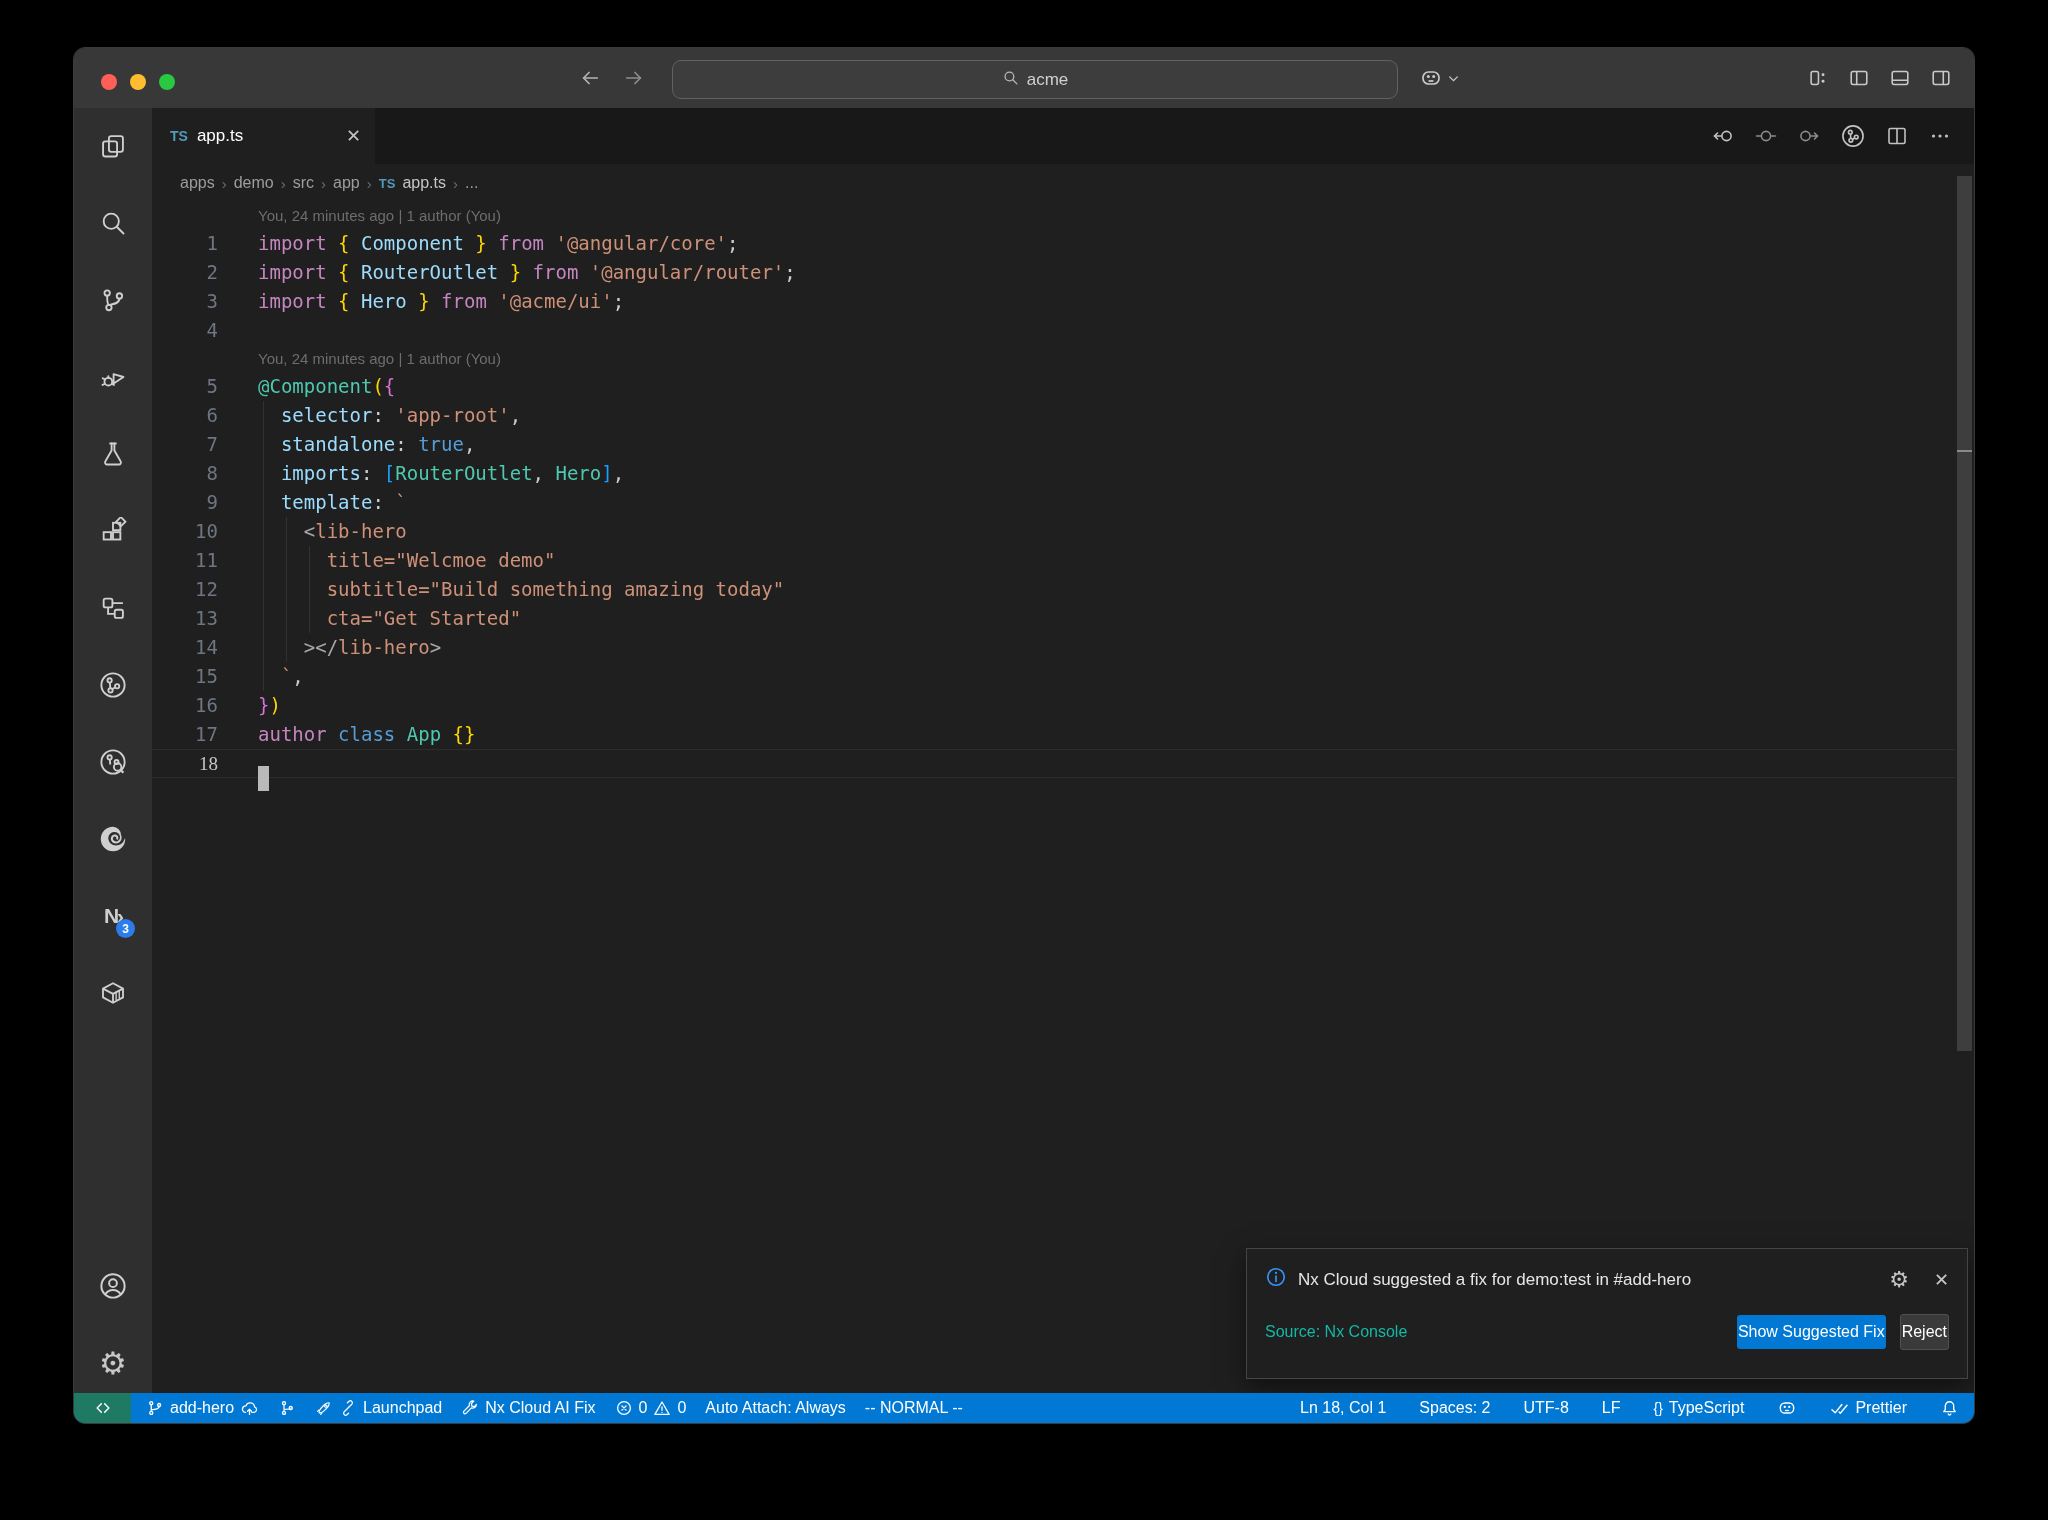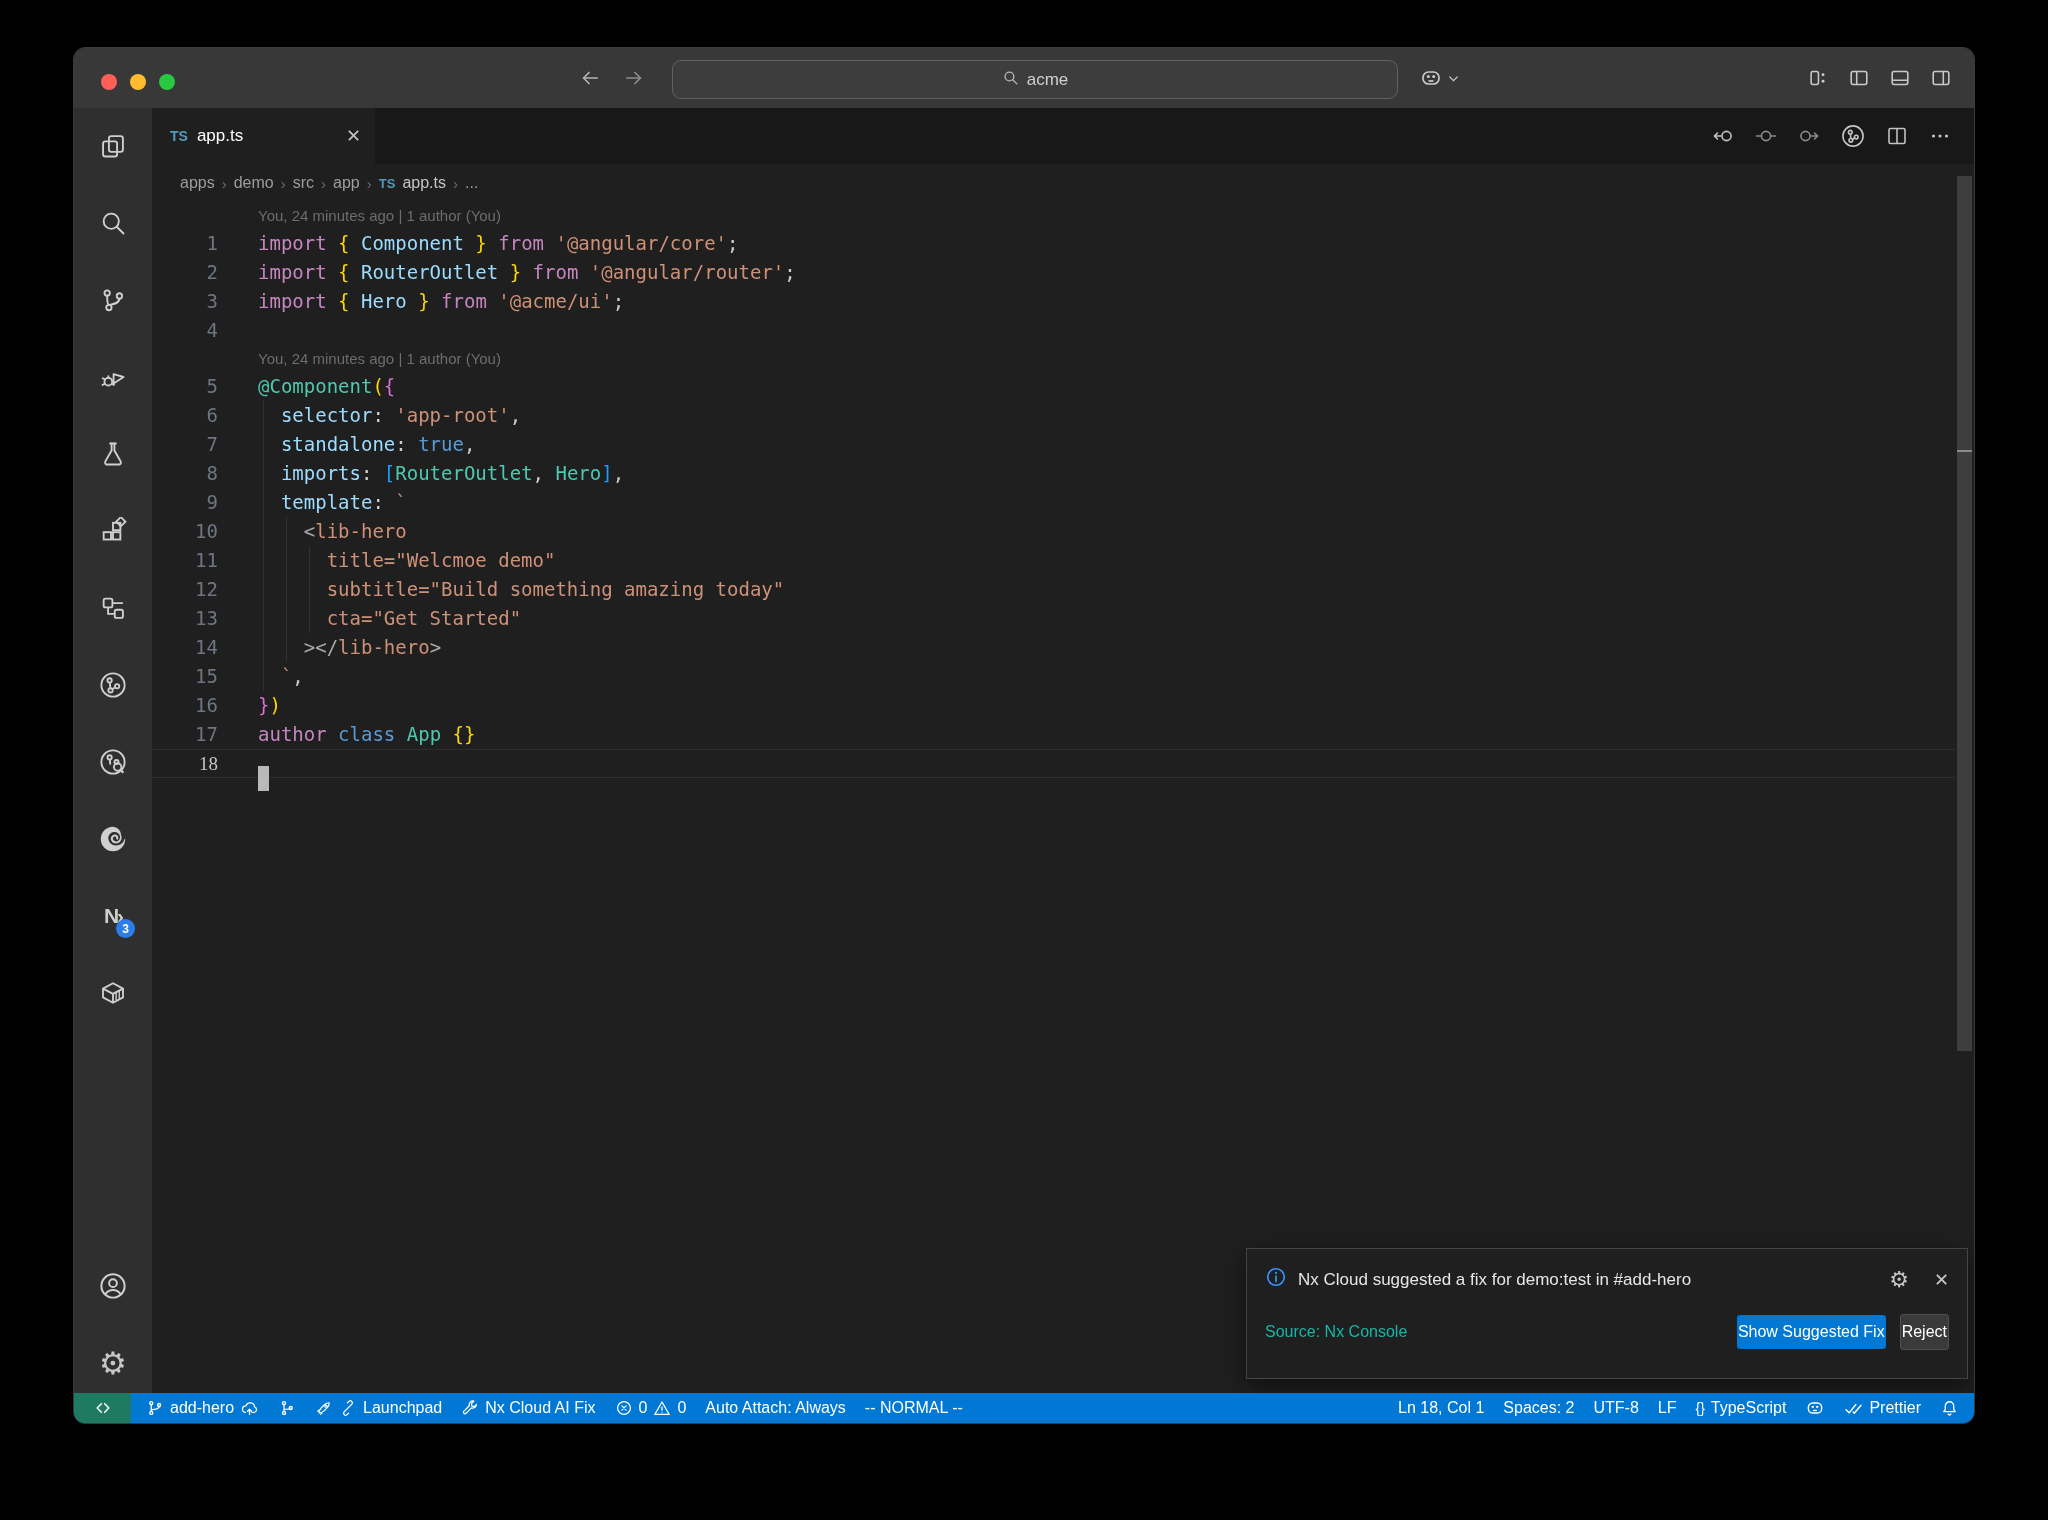--- a/index.html
+++ b/index.html
@@ -51,21 +51,21 @@
   .tk-id{color:#9CDCFE}.tk-teal{color:#4EC9B0}.tk-str{color:#CE9178}.tk-bkw{color:#569CD6}
   .tk-pl{color:#cccccc}.tk-tagp{color:#a8a8a8}
   
   .vscroll{position:absolute;right:0;top:56px;bottom:0;width:19px;}
   .vscroll .slider{position:absolute;left:2px;right:2px;top:12px;height:875px;background:#3e3e3e;}
   .vscroll .marker{position:absolute;left:2px;right:2px;top:286px;height:2px;background:#8a8a8a;}
   
   .statusbar{position:absolute;left:0;right:0;bottom:0;height:30px;background:#0078d4;color:#fff;display:flex;align-items:center;font-size:16px;}
   .remote{width:57px;height:30px;background:#1e7a63;border-bottom-left-radius:11px;display:flex;align-items:center;justify-content:center;flex:0 0 auto;}
   .sb-left{display:flex;align-items:center;gap:19px;margin-left:15px;}
-  .sb-right{display:flex;align-items:center;gap:19px;margin-left:auto;margin-right:15px;}
+  .sb-right{display:flex;align-items:center;gap:33px;margin-left:auto;margin-right:15px;}
   .sb-item{display:flex;align-items:center;gap:6px;white-space:nowrap;}
   .sb-item svg{display:block;}
   
   .toast{position:absolute;left:1172px;top:1200px;width:722px;height:131px;background:#1f1f1f;border:1px solid #454545;
     box-shadow:0 8px 24px rgba(0,0,0,.5);box-sizing:border-box;}
   .toast-head{display:flex;align-items:center;gap:11px;padding:17px 18px 0 18px;color:#e6e6e6;font-size:17px;}
   .toast-head .spacer{flex:1;}
   .toast-foot{display:flex;align-items:center;padding:21px 18px 0 18px;}
   .toast-source{color:#14b8a6;font-size:16px;}
   .btn{font-size:16px;border-radius:3px;padding:8px 1px;margin-left:14px;white-space:nowrap;text-align:center;}

